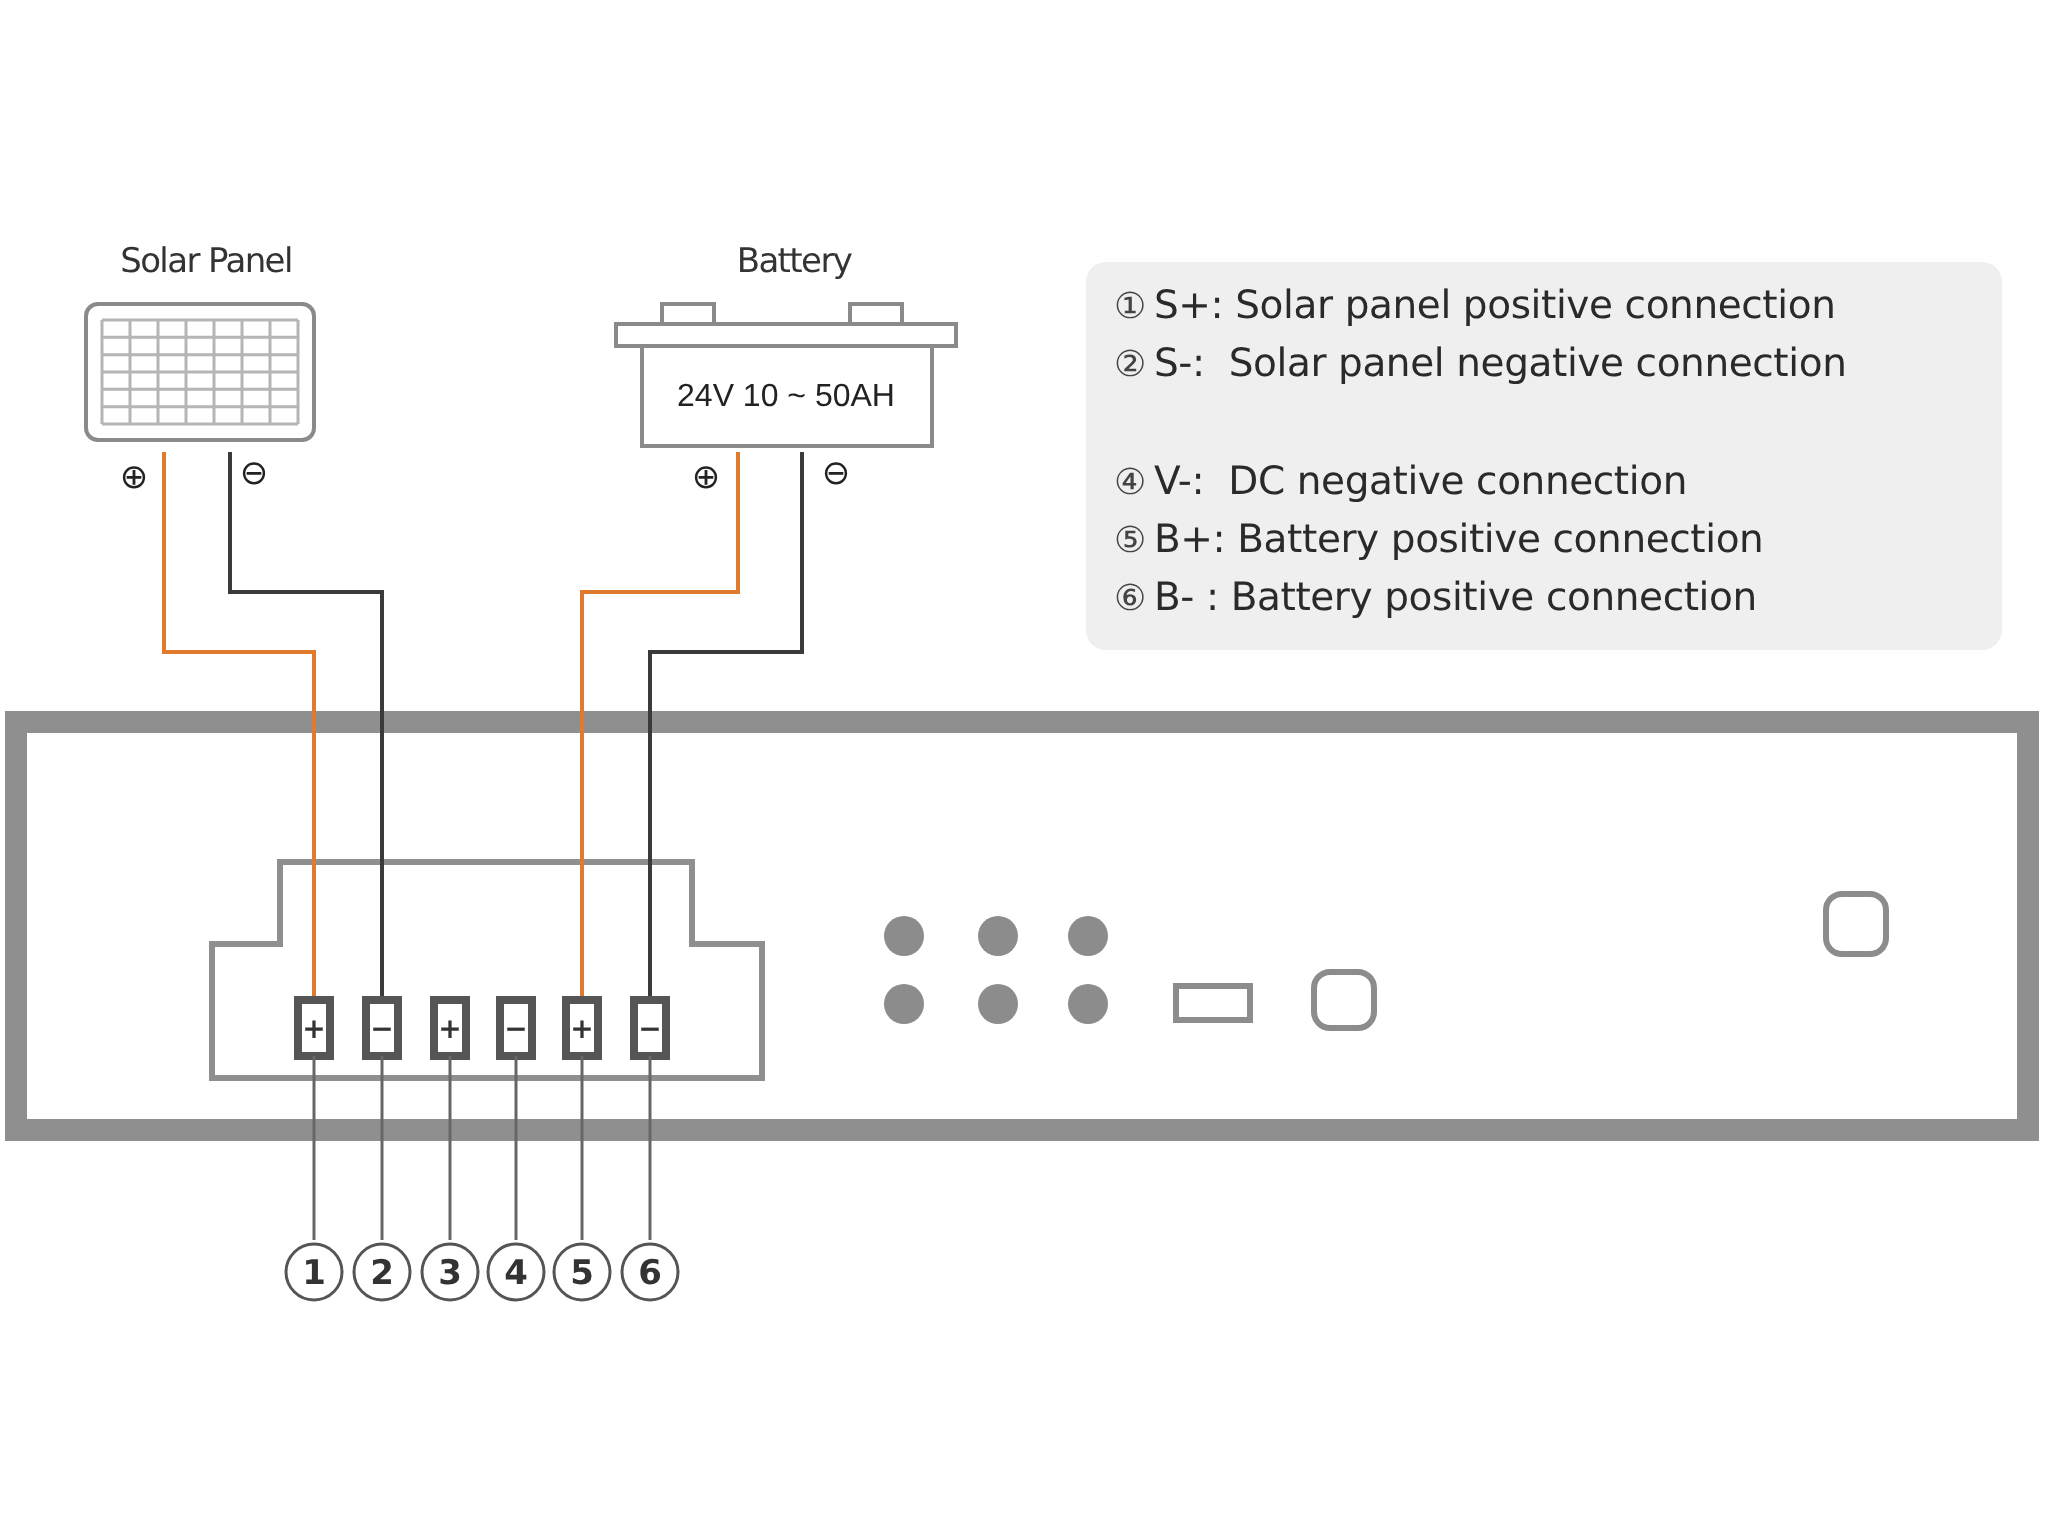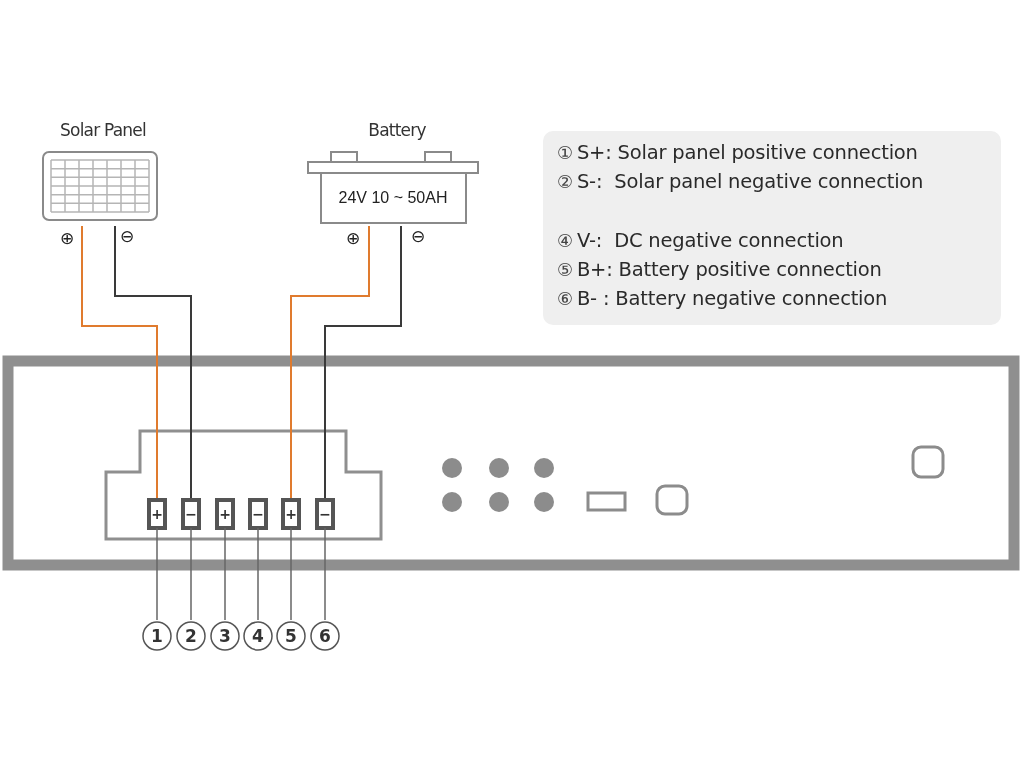--- a/index.html
+++ b/index.html
@@ -122,14 +122,14 @@
   <rect x="588" y="493" width="37" height="17" fill="none" stroke="#8c8c8c" stroke-width="3"></rect>
   <rect x="657" y="486" width="30" height="28" rx="8" fill="none" stroke="#8c8c8c" stroke-width="3"></rect>
   <rect x="913" y="447" width="30" height="30" rx="8" fill="none" stroke="#8c8c8c" stroke-width="3"></rect>
 </svg>
 
 <div class="legend">
   <div class="legend-row" style="top:10px"><span class="num">①</span><span>S+: Solar panel positive connection</span></div>
   <div class="legend-row" style="top:39px"><span class="num">②</span><span>S-:  Solar panel negative connection</span></div>
   <div class="legend-row" style="top:127px"><span class="num">⑤</span><span>B+: Battery positive connection</span></div>
   <div class="legend-row" style="top:98px"><span class="num">④</span><span>V-:  DC negative connection</span></div>
-  <div class="legend-row" style="top:156px"><span class="num">⑥</span><span>B- : Battery negative connection</span></div>
+  <div class="legend-row" style="top:156px"><span class="num">⑥</span><span>B- : Battery positive connection</span></div>
 </div>
 
 </body></html>

